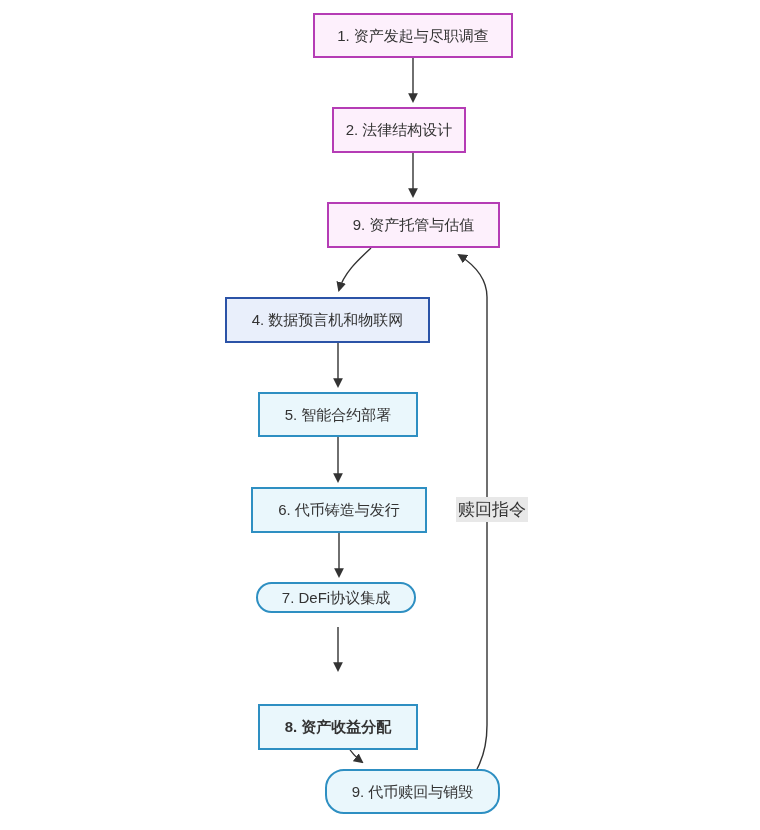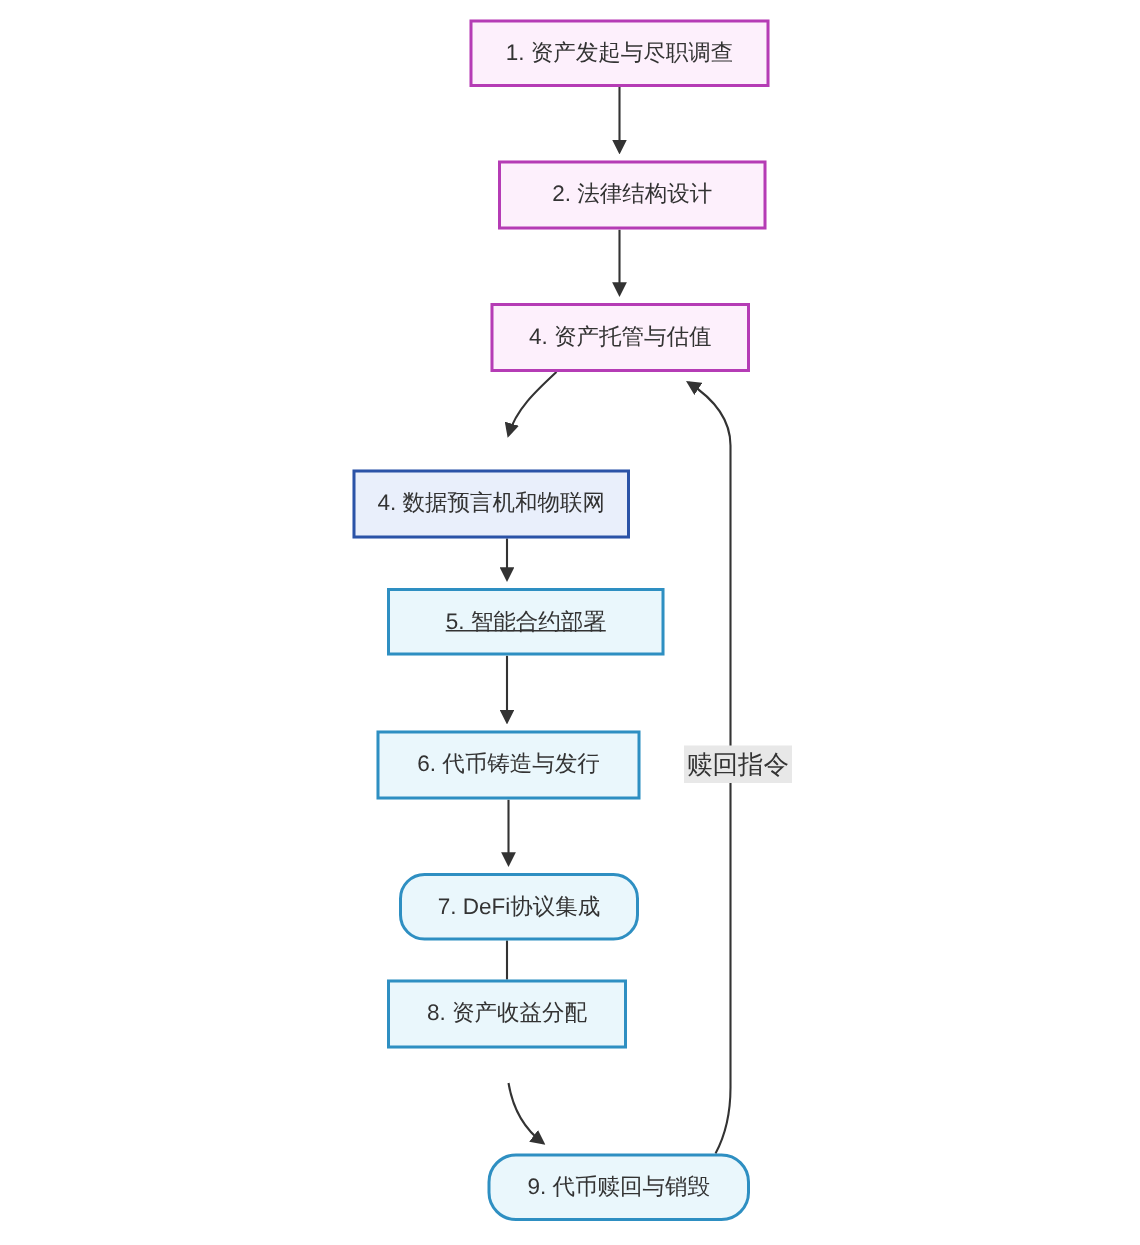--- a/index.html
+++ b/index.html
@@ -13,27 +13,27 @@
   .node{
     position:absolute;box-sizing:border-box;
     border:2px solid #4d7c0f;display:flex;align-items:center;justify-content:center;
     font-size:15px;color:var(--text,#333333);text-align:center;line-height:1.2;
     background:#fff;
   }
   .node.pink{background:var(--pink-fill,#fdf0fc);border-color:var(--pink-border,#b53cb5);}
   .node.navy{background:var(--navy-fill,#e9effb);border-color:var(--navy-border,#2b53a7);}
   .node.blue{background:var(--blue-fill,#eaf7fc);border-color:var(--blue-border,#2e8fc2);}
   .n1{left:313px;top:13px;width:200px;height:45px;}
-  .n2{left:332px;top:107px;width:179px;height:46px;}
+  .n2{left:332px;top:107px;width:134px;height:46px;}
   .n3{left:327px;top:202px;width:173px;height:46px;}
-  .n4{left:235px;top:297px;width:185px;height:46px;margin-top:16px;}
-  .n5{left:258px;top:392px;width:185px;height:45px;text-decoration:underline;}
+  .n4{left:225px;top:297px;width:205px;height:46px;}
+  .n5{left:258px;top:392px;width:160px;height:45px;}
   .n6{left:251px;top:487px;width:176px;height:46px;}
-  .n7{left:266px;top:582px;width:160px;height:45px;border-radius:17px;}
-  .n8{left:258px;top:653px;width:160px;height:46px;}
+  .n7{left:256px;top:582px;width:160px;height:31px;border-radius:17px;}
+  .n8{left:258px;top:704px;width:160px;height:46px;font-weight:bold;}
   .n9{left:325px;top:769px;width:175px;height:45px;border-radius:19px;}
   .edge-label{
     position:absolute;left:456px;top:497px;
     background:var(--edge-label-bg,#e8e8e8);color:var(--text,#333333);
     font-size:17px;padding:1px 2px;white-space:nowrap;
   }
   path.edge{fill:none;stroke:var(--edge-color,#333333);stroke-width:1.4px;}
 </style>
 </head>
 <body>
@@ -57,21 +57,21 @@
     <path class="edge" d="M477,769 C484,756 487,742 487,725 L487,297 C487,278 473,264 459,255" marker-end="url(#arrow)"></path>
   </svg>
 
   <div class="node pink n1">
     <span>1. 资产发起与尽职调查</span>
   </div>
   <div class="node pink n2">
     <span>2. 法律结构设计</span>
   </div>
   <div class="node pink n3">
-    <span>4. 资产托管与估值</span>
+    <span>9. 资产托管与估值</span>
   </div>
   <div class="node navy n4">
     <span>4. 数据预言机和物联网</span>
   </div>
   <div class="node blue n5">
     <span>5. 智能合约部署</span>
   </div>
   <div class="node blue n6">
     <span>6. 代币铸造与发行</span>
   </div>

